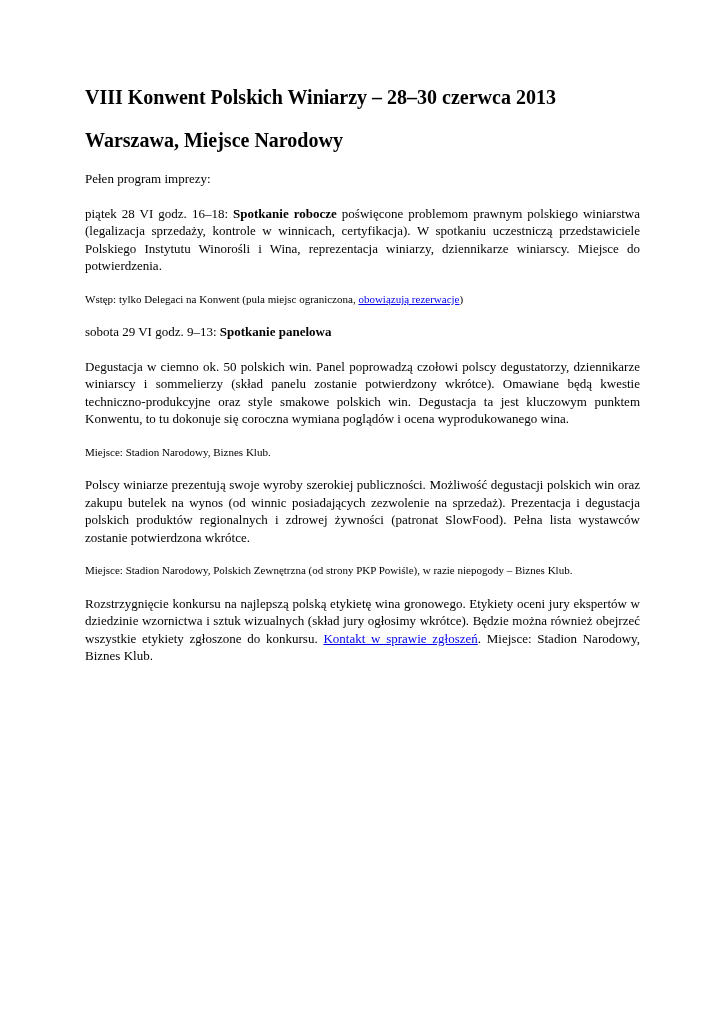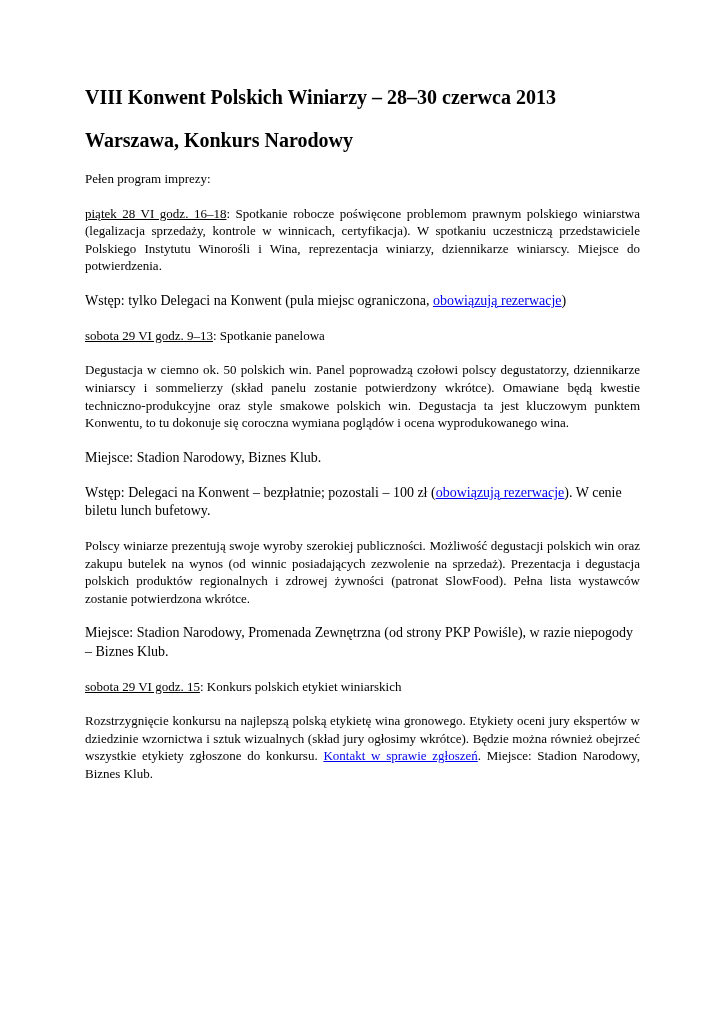--- a/index.html
+++ b/index.html
@@ -18,61 +18,59 @@
     line-height: 1.3;
     margin: 0 0 17px 0;
   }
   .para {
     font-size: 13px;
     line-height: 1.35;
     margin: 0 0 17px 0;
   }
   .just { text-align: justify; }
   .small-block {
-    font-size: 14px;
+    font-size: 11px;
     line-height: 1.3;
     margin: 0 0 17px 0;
   }
   .sm { font-size: 13px; }
-  .u { text-decoration: underline; }
-  b { font-weight: normal; margin-top: 28px; }
+  .u { }
+  b { font-weight: bold; margin-top: 28px; }
   .link {
     color: #0000EE;
     text-decoration: underline;
     cursor: pointer;
   }
 </style>
 </head>
 <body>
 
 <div class="page">
 
   <h1 class="doc-title">VIII Konwent Polskich Winiarzy – 28–30 czerwca 2013</h1>
-  <h1 class="doc-title">Warszawa, Konkurs Narodowy</h1>
+  <h1 class="doc-title">Warszawa, Miejsce Narodowy</h1>
 
   <p class="para">Pełen program imprezy:</p>
 
   <p class="para just"><span class="u">piątek 28 VI godz. 16–18</span><span>: </span><b>Spotkanie robocze</b><span> poświęcone problemom prawnym polskiego winiarstwa (legalizacja sprzedaży, kontrole w winnicach, certyfikacja). W spotkaniu uczestniczą przedstawiciele Polskiego Instytutu Winorośli i Wina, reprezentacja winiarzy, dziennikarze winiarscy.</span><span class="sm"> Miejsce do potwierdzenia.</span></p>
 
   <p class="small-block"><span>Wstęp: tylko Delegaci na Konwent (pula miejsc ograniczona, </span><a href="#" class="link">obowiązują rezerwacje</a><span>)</span></p>
 
   <p class="para just"><span class="u">sobota 29 VI godz. 9–13</span><span>: </span><b>Spotkanie panelowa</b></p>
 
   <p class="para just">Degustacja w ciemno ok. 50 polskich win. Panel poprowadzą czołowi polscy degustatorzy, dziennikarze winiarscy i sommelierzy (skład panelu zostanie potwierdzony wkrótce). Omawiane będą kwestie techniczno-produkcyjne oraz style smakowe polskich win. Degustacja ta jest kluczowym punktem Konwentu, to tu dokonuje się coroczna wymiana poglądów i ocena wyprodukowanego wina.</p>
 
   <p class="small-block">Miejsce: Stadion Narodowy, Biznes Klub.</p>
 
-  <p class="small-block"><span>Wstęp: Delegaci na Konwent – bezpłatnie; pozostali – 100 zł (</span><a href="#" class="link">obowiązują rezerwacje</a><span>). W cenie biletu lunch bufetowy.</span></p>
 
 
   <p class="para just">Polscy winiarze prezentują swoje wyroby szerokiej publiczności. Możliwość degustacji polskich win oraz zakupu butelek na wynos (od winnic posiadających zezwolenie na sprzedaż). Prezentacja i degustacja polskich produktów regionalnych i zdrowej żywności (patronat SlowFood). Pełna lista wystawców zostanie potwierdzona wkrótce.</p>
 
-  <p class="small-block">Miejsce: Stadion Narodowy, Promenada Zewnętrzna (od strony PKP Powiśle), w razie niepogody – Biznes Klub.</p>
+  <p class="small-block">Miejsce: Stadion Narodowy, Polskich Zewnętrzna (od strony PKP Powiśle), w razie niepogody – Biznes Klub.</p>
 
 
-  <p class="para just"><span class="u">sobota 29 VI godz. 15</span><span>: </span><b>Konkurs polskich etykiet winiarskich</b></p>
 
   <p class="para just"><span>Rozstrzygnięcie konkursu na najlepszą polską etykietę wina gronowego. Etykiety oceni jury ekspertów w dziedzinie wzornictwa i sztuk wizualnych (skład jury ogłosimy wkrótce). Będzie można również obejrzeć wszystkie etykiety zgłoszone do konkursu. </span><a href="#" class="link">Kontakt w sprawie zgłoszeń</a><span>. </span><span class="sm">Miejsce: Stadion Narodowy, Biznes Klub.</span></p>
 
 
 
 
 </div>
 
 </body></html>

